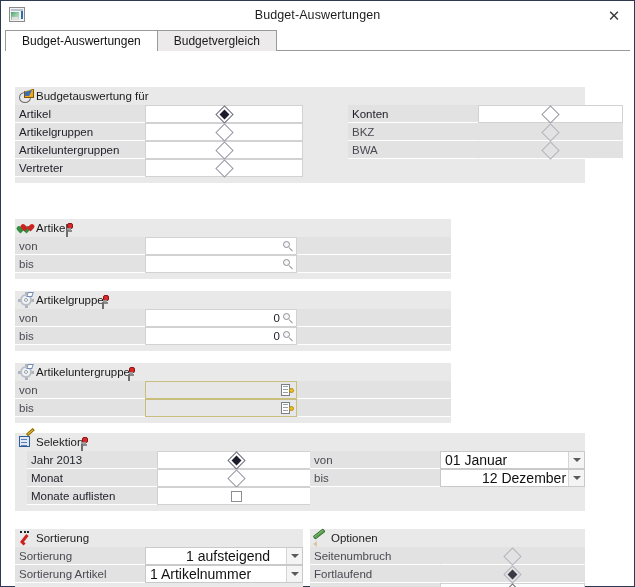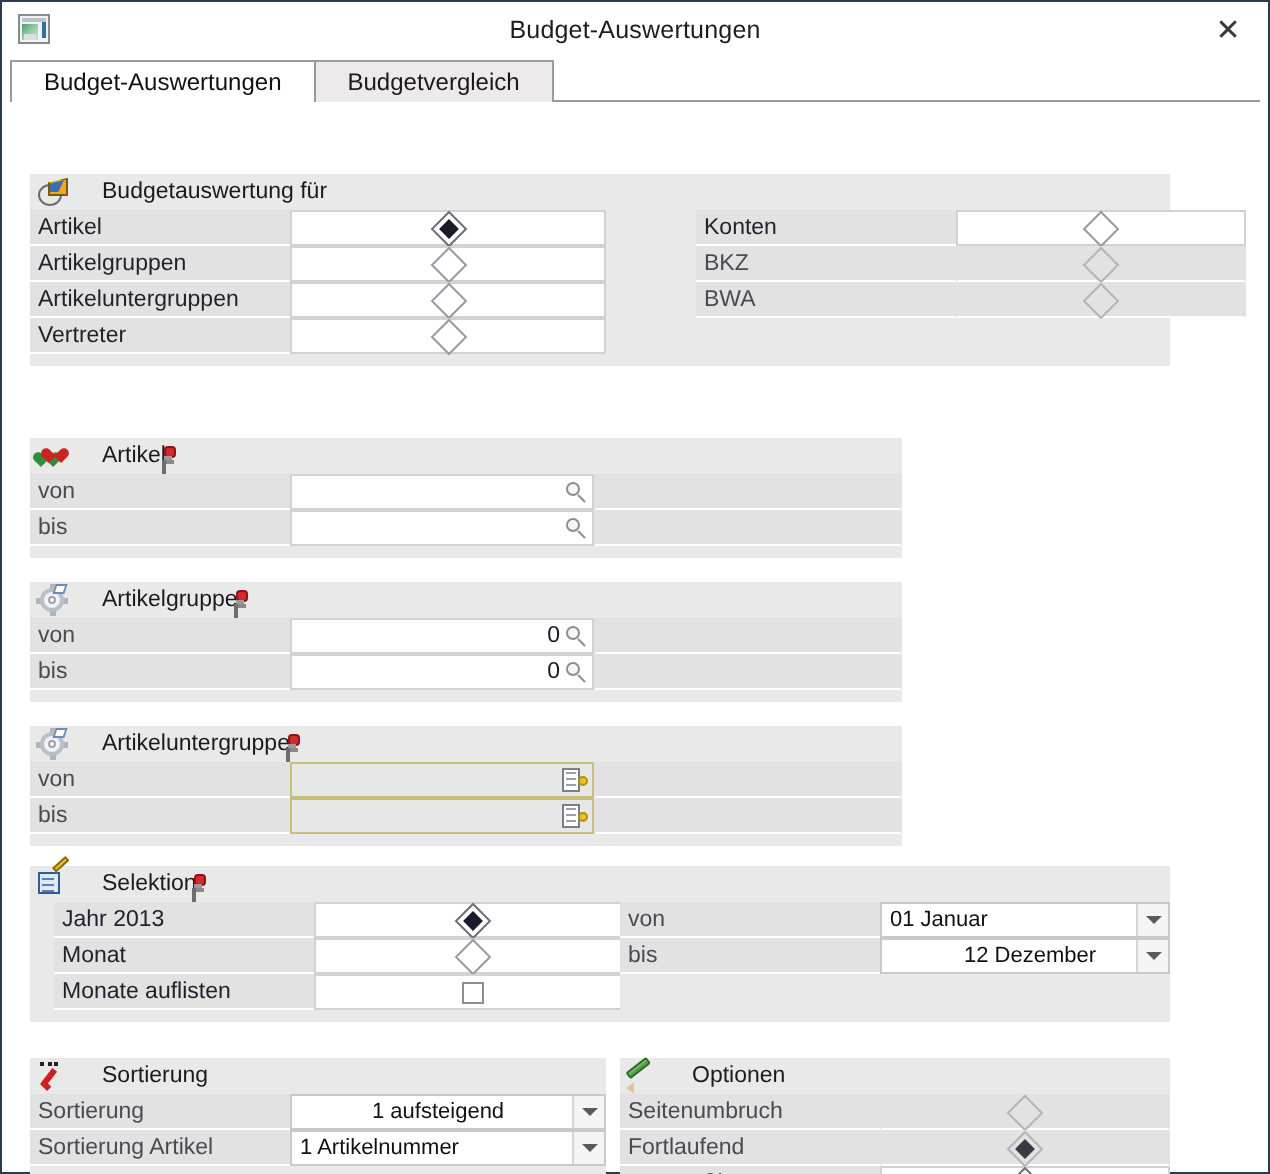--- a/index.html
+++ b/index.html
@@ -67,21 +67,21 @@
   
   .content{position:relative;padding:0;}
 
   
   .group{position:absolute;box-sizing:border-box;}
   .group-head{
     position:relative;height:18px;background:#e9e9e9;
     display:flex;align-items:center;padding-left:4px;
     font-size:11.5px;color:#1b1b1b;
   }
-  .group-head .ghlabel{margin-left:17px;}
+  .group-head .ghlabel{margin-left:2px;}
   .pin{position:absolute;right:5px;top:2px;width:13px;height:14px;}
 
   .rows{background:#e9e9e9;padding-bottom:2px;}
   .row{height:18px;display:flex;align-items:stretch;}
   .row .lbl{
     width:130px;box-sizing:border-box;padding-left:4px;
     display:flex;align-items:center;font-size:11.5px;color:#4a4a52;
     background:#e2e2e2;border-bottom:1px solid #ffffff;
   }
   .row .lbl.dark{color:#22222c;}
@@ -144,21 +144,21 @@
   .lpick .dot{
     position:absolute;right:0;top:4px;width:5px;height:5px;border-radius:50%;
     background:#f0c020;border:1px solid #b08f10;box-sizing:border-box;
   }
 
   
   .combo{
     display:flex;align-items:center;box-sizing:border-box;
     background:#ffffff;border:1px solid #c9c9c9;height:100%;
   }
-  .combo .cval{flex:1;padding-left:4px;font-size:11px;color:#111;}
+  .combo .cval{flex:1;padding-left:4px;font-size:14px;color:#111;}
   .combo .carrow{
     width:15px;height:100%;display:flex;align-items:center;justify-content:center;
     border-left:1px solid #d5d5d5;background:#f4f4f4;
   }
   .carrow .tri{
     width:0;height:0;border-left:4px solid transparent;border-right:4px solid transparent;
     border-top:4px solid #5a5a5a;
   }
 
   

